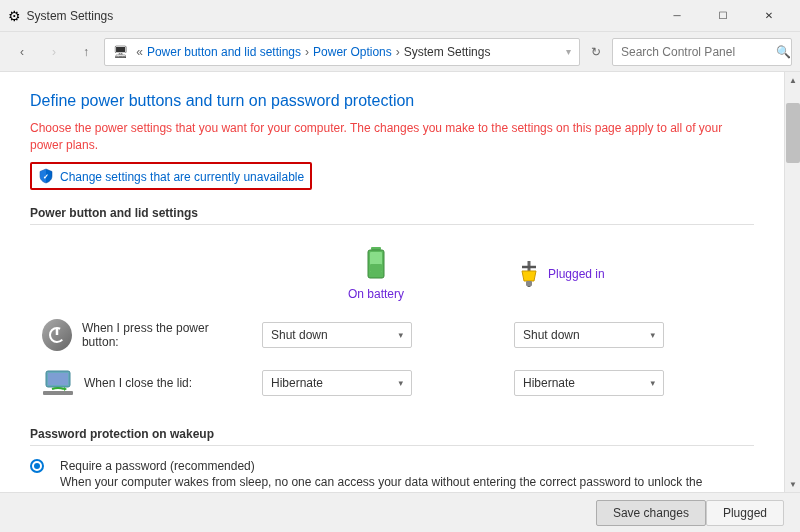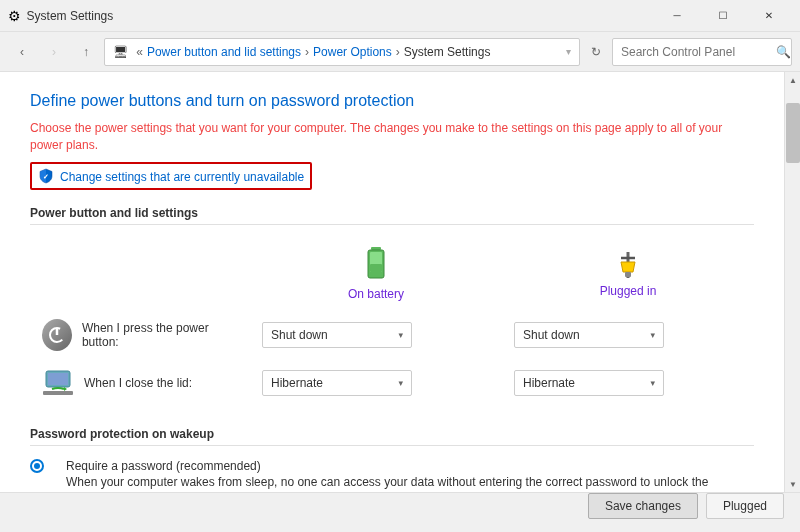--- a/index.html
+++ b/index.html
@@ -245,21 +245,21 @@
     
     .password-section {
       margin-top: 4px;
     }
     .password-section .section-title {
       margin-bottom: 12px;
     }
     .radio-option {
       display: flex;
       align-items: flex-start;
-      gap: 22px;
+      gap: 16px;
       margin-bottom: 0;
     }
     .radio-btn {
       width: 14px;
       height: 14px;
       border-radius: 50%;
       border: 2px solid #ccc;
       margin-top: 1px;
       flex-shrink: 0;
       display: flex;
@@ -282,23 +282,24 @@
       color: #333;
       line-height: 1.4;
     }
 
     
     .bottom-bar {
       height: 40px;
       background: #f0f0f0;
       border-top: 1px solid #e0e0e0;
       display: flex;
+      align-items: center;
       justify-content: flex-end;
       padding: 0 16px;
-      gap: 8px;
+      gap: 0;
     }
     .btn {
       height: 26px;
       padding: 0 16px;
       border: 1px solid #ccc;
       background: #f5f5f5;
       color: #333;
       font-size: 12px;
       cursor: pointer;
       border-radius: 2px;
@@ -312,21 +313,21 @@
     
     .battery-header {
       display: flex;
       flex-direction: column;
       align-items: center;
       gap: 4px;
       padding: 4px 0;
     }
     .plug-header {
       display: flex;
-      flex-direction: column;
+      flex-direction: row;
       align-items: center;
       gap: 4px;
       padding: 4px 0;
     }
   </style>
 </head>
 <body>
 
 <div class="titlebar">
   <span style="margin-right:6px; font-size:14px;">⚙</span>

